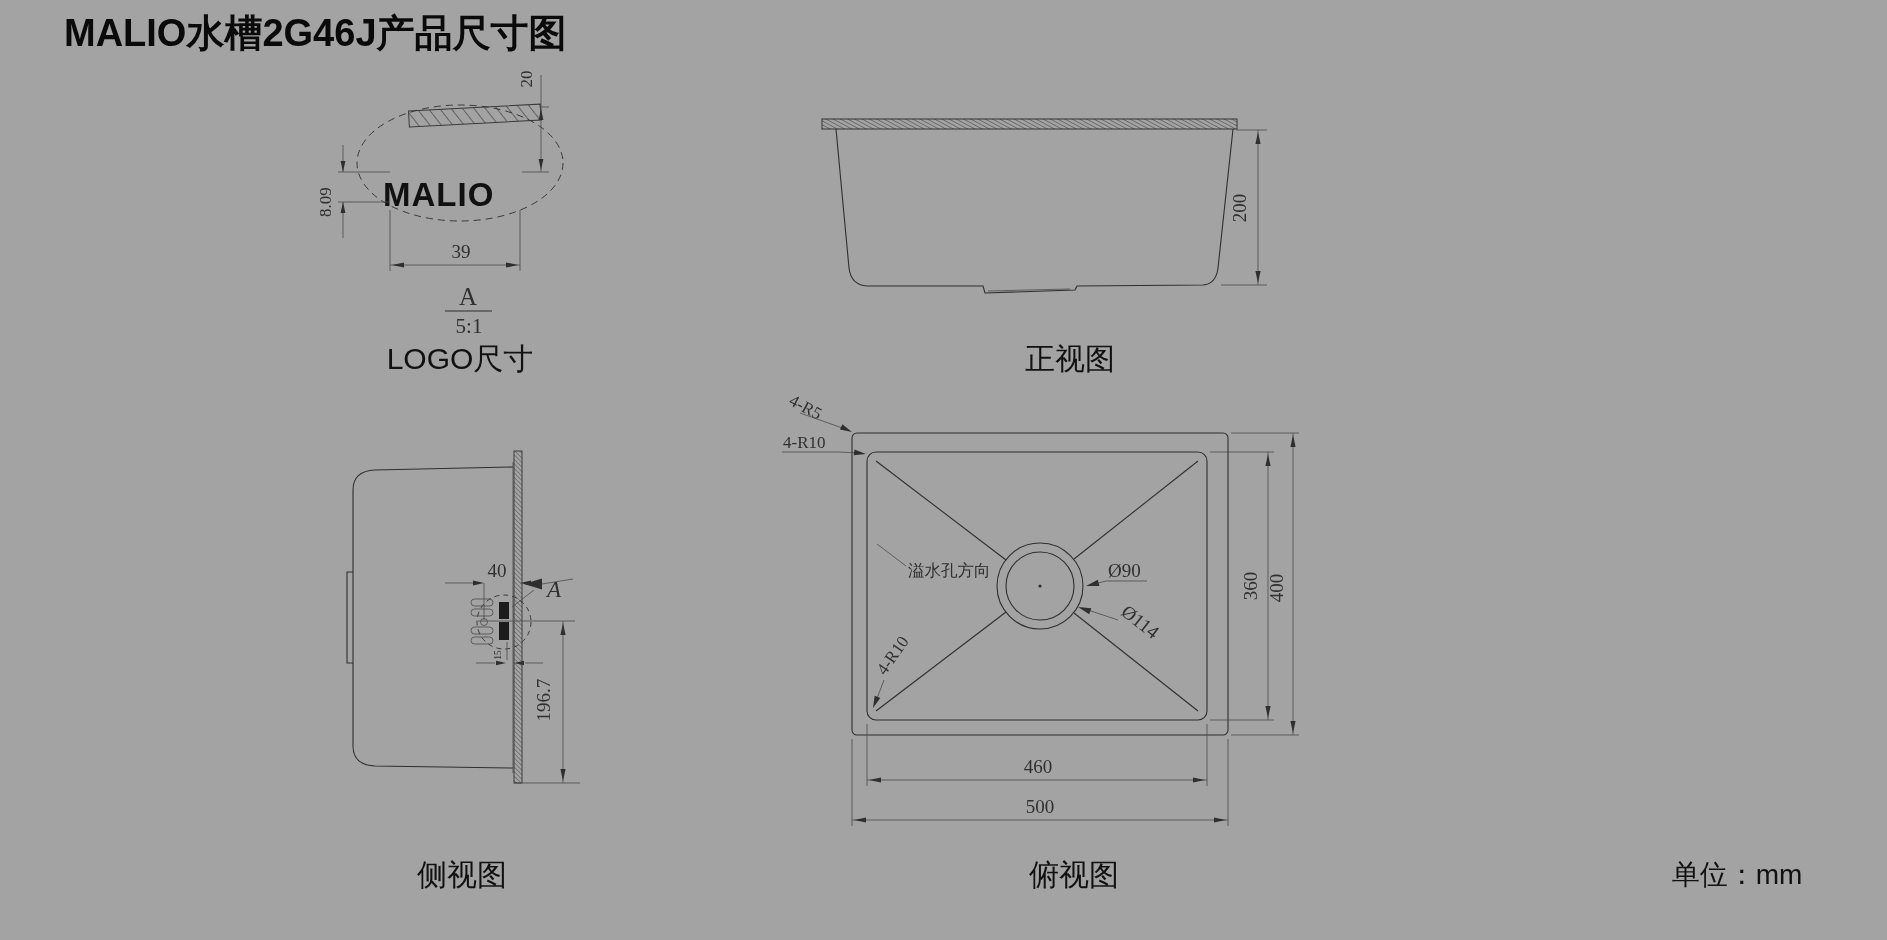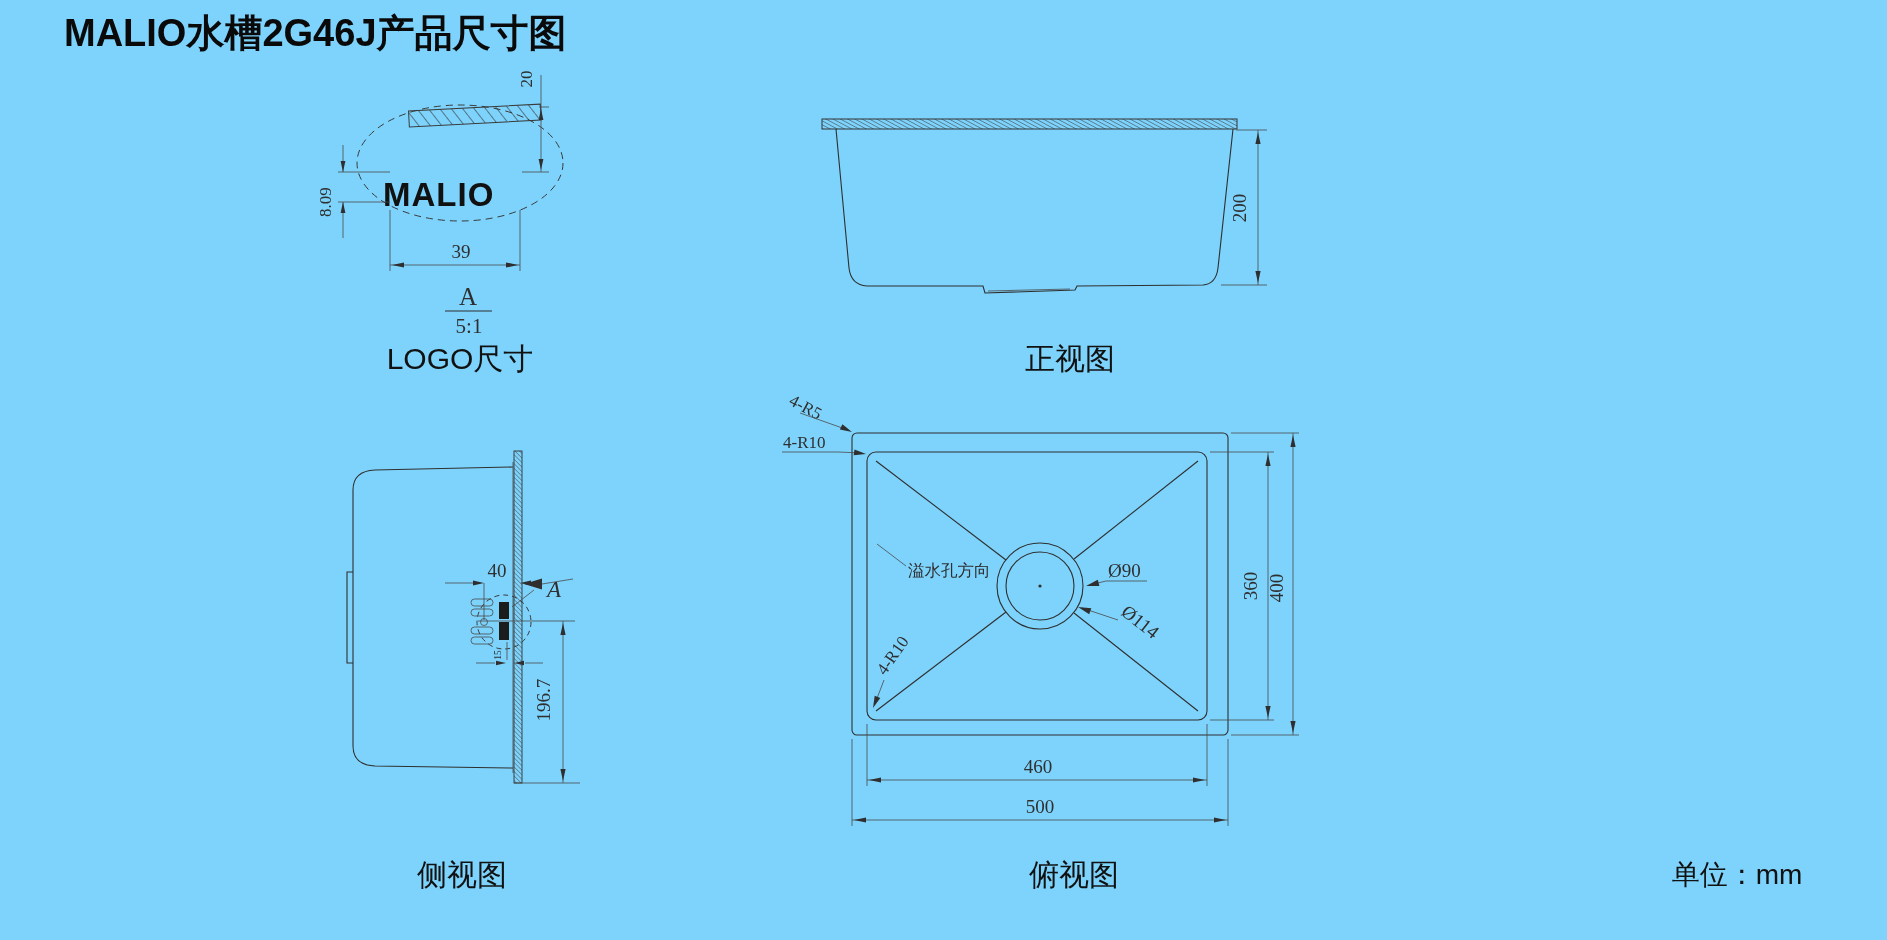--- a/index.html
+++ b/index.html
@@ -1,16 +1,16 @@
 <!DOCTYPE html>
 <html><head>
 <meta charset="utf-8">
 <style>
   html,body{margin:0;padding:0;background:#ffffff;}
-  .page{position:relative;width:1887px;height:940px;background:#7dd3fc;overflow:hidden;
+  .page{position:relative;width:1887px;height:940px;background:#a3a3a3;overflow:hidden;
         font-family:"Liberation Sans","DejaVu Sans",sans-serif;}
   svg{position:absolute;left:0;top:0;}
   .ln{stroke:#2f2f2f;stroke-width:1.1;fill:none;}
   .thin{stroke:#4a4a4a;stroke-width:0.8;fill:none;}
   .dash{stroke:#3a3a3a;stroke-width:1;fill:none;stroke-dasharray:7 5;}
   .dash2{stroke:#3a3a3a;stroke-width:1;fill:none;stroke-dasharray:5 4;}
   .arrow{fill:#2f2f2f;stroke:none;}
   text{fill:#2f2f2f;}
   .dim{font-family:"Liberation Serif","DejaVu Serif",serif;font-size:19px;}
   .dimS{font-family:"Liberation Serif","DejaVu Serif",serif;font-size:17px;}

